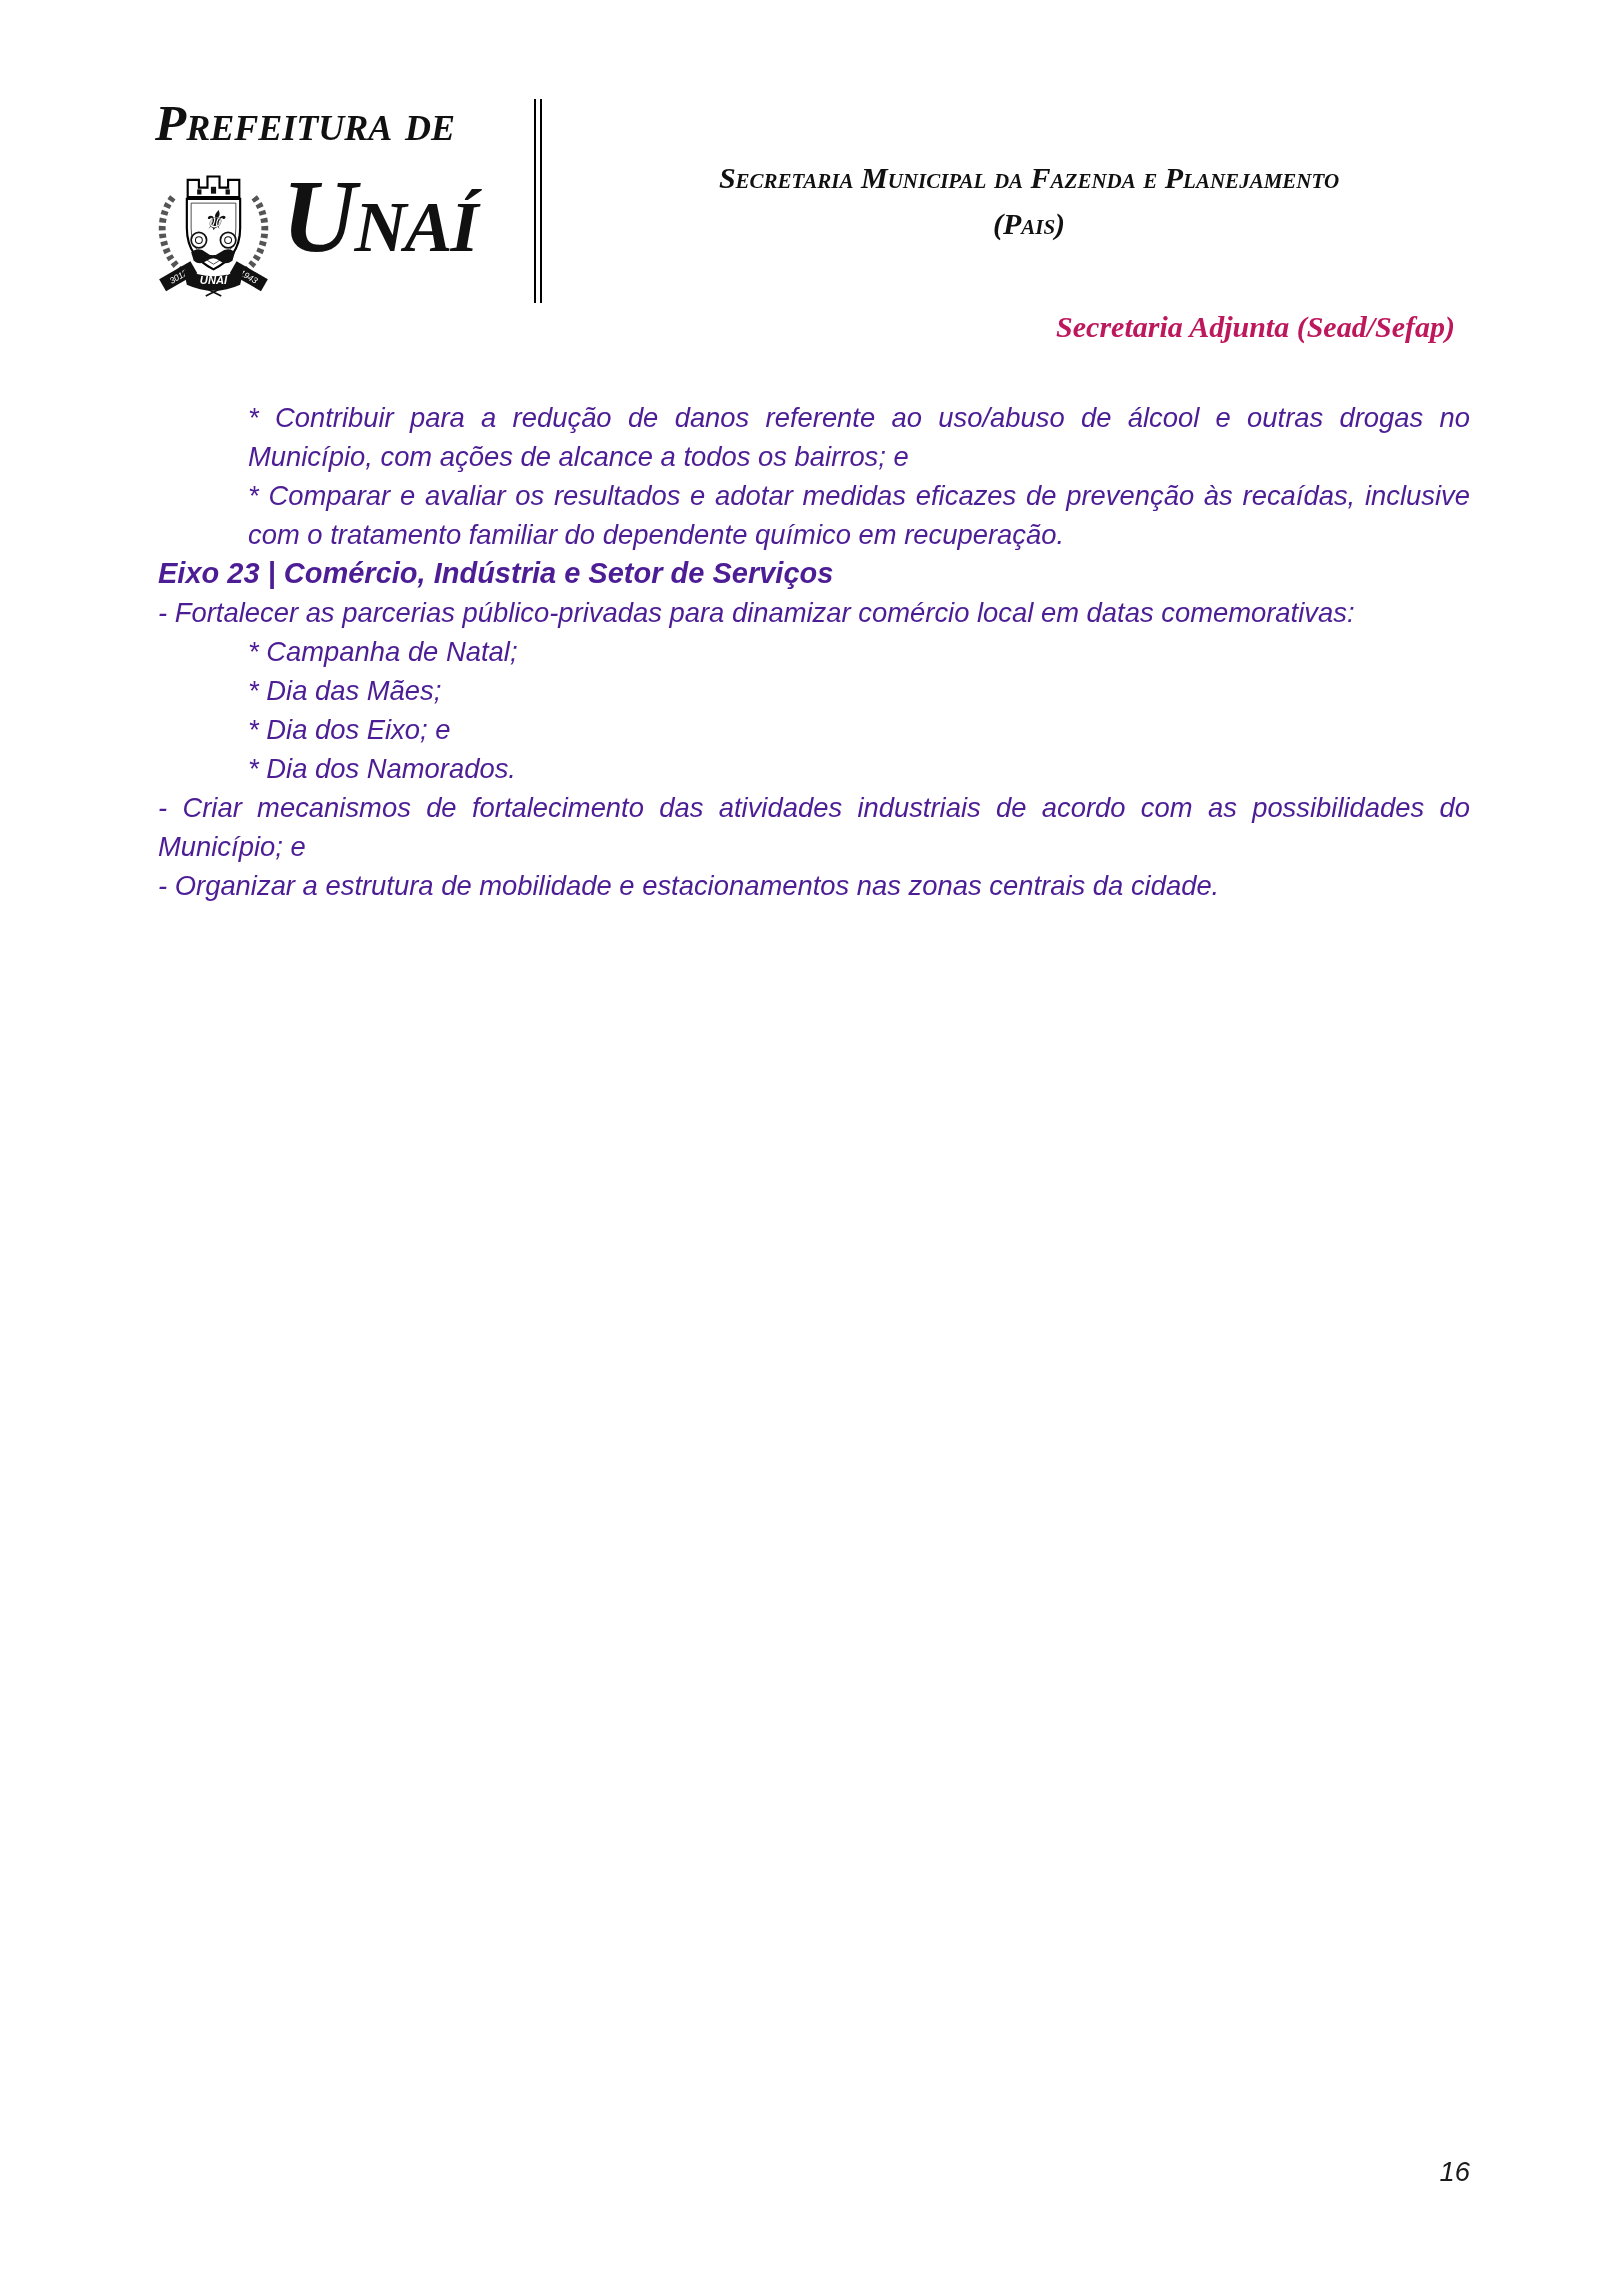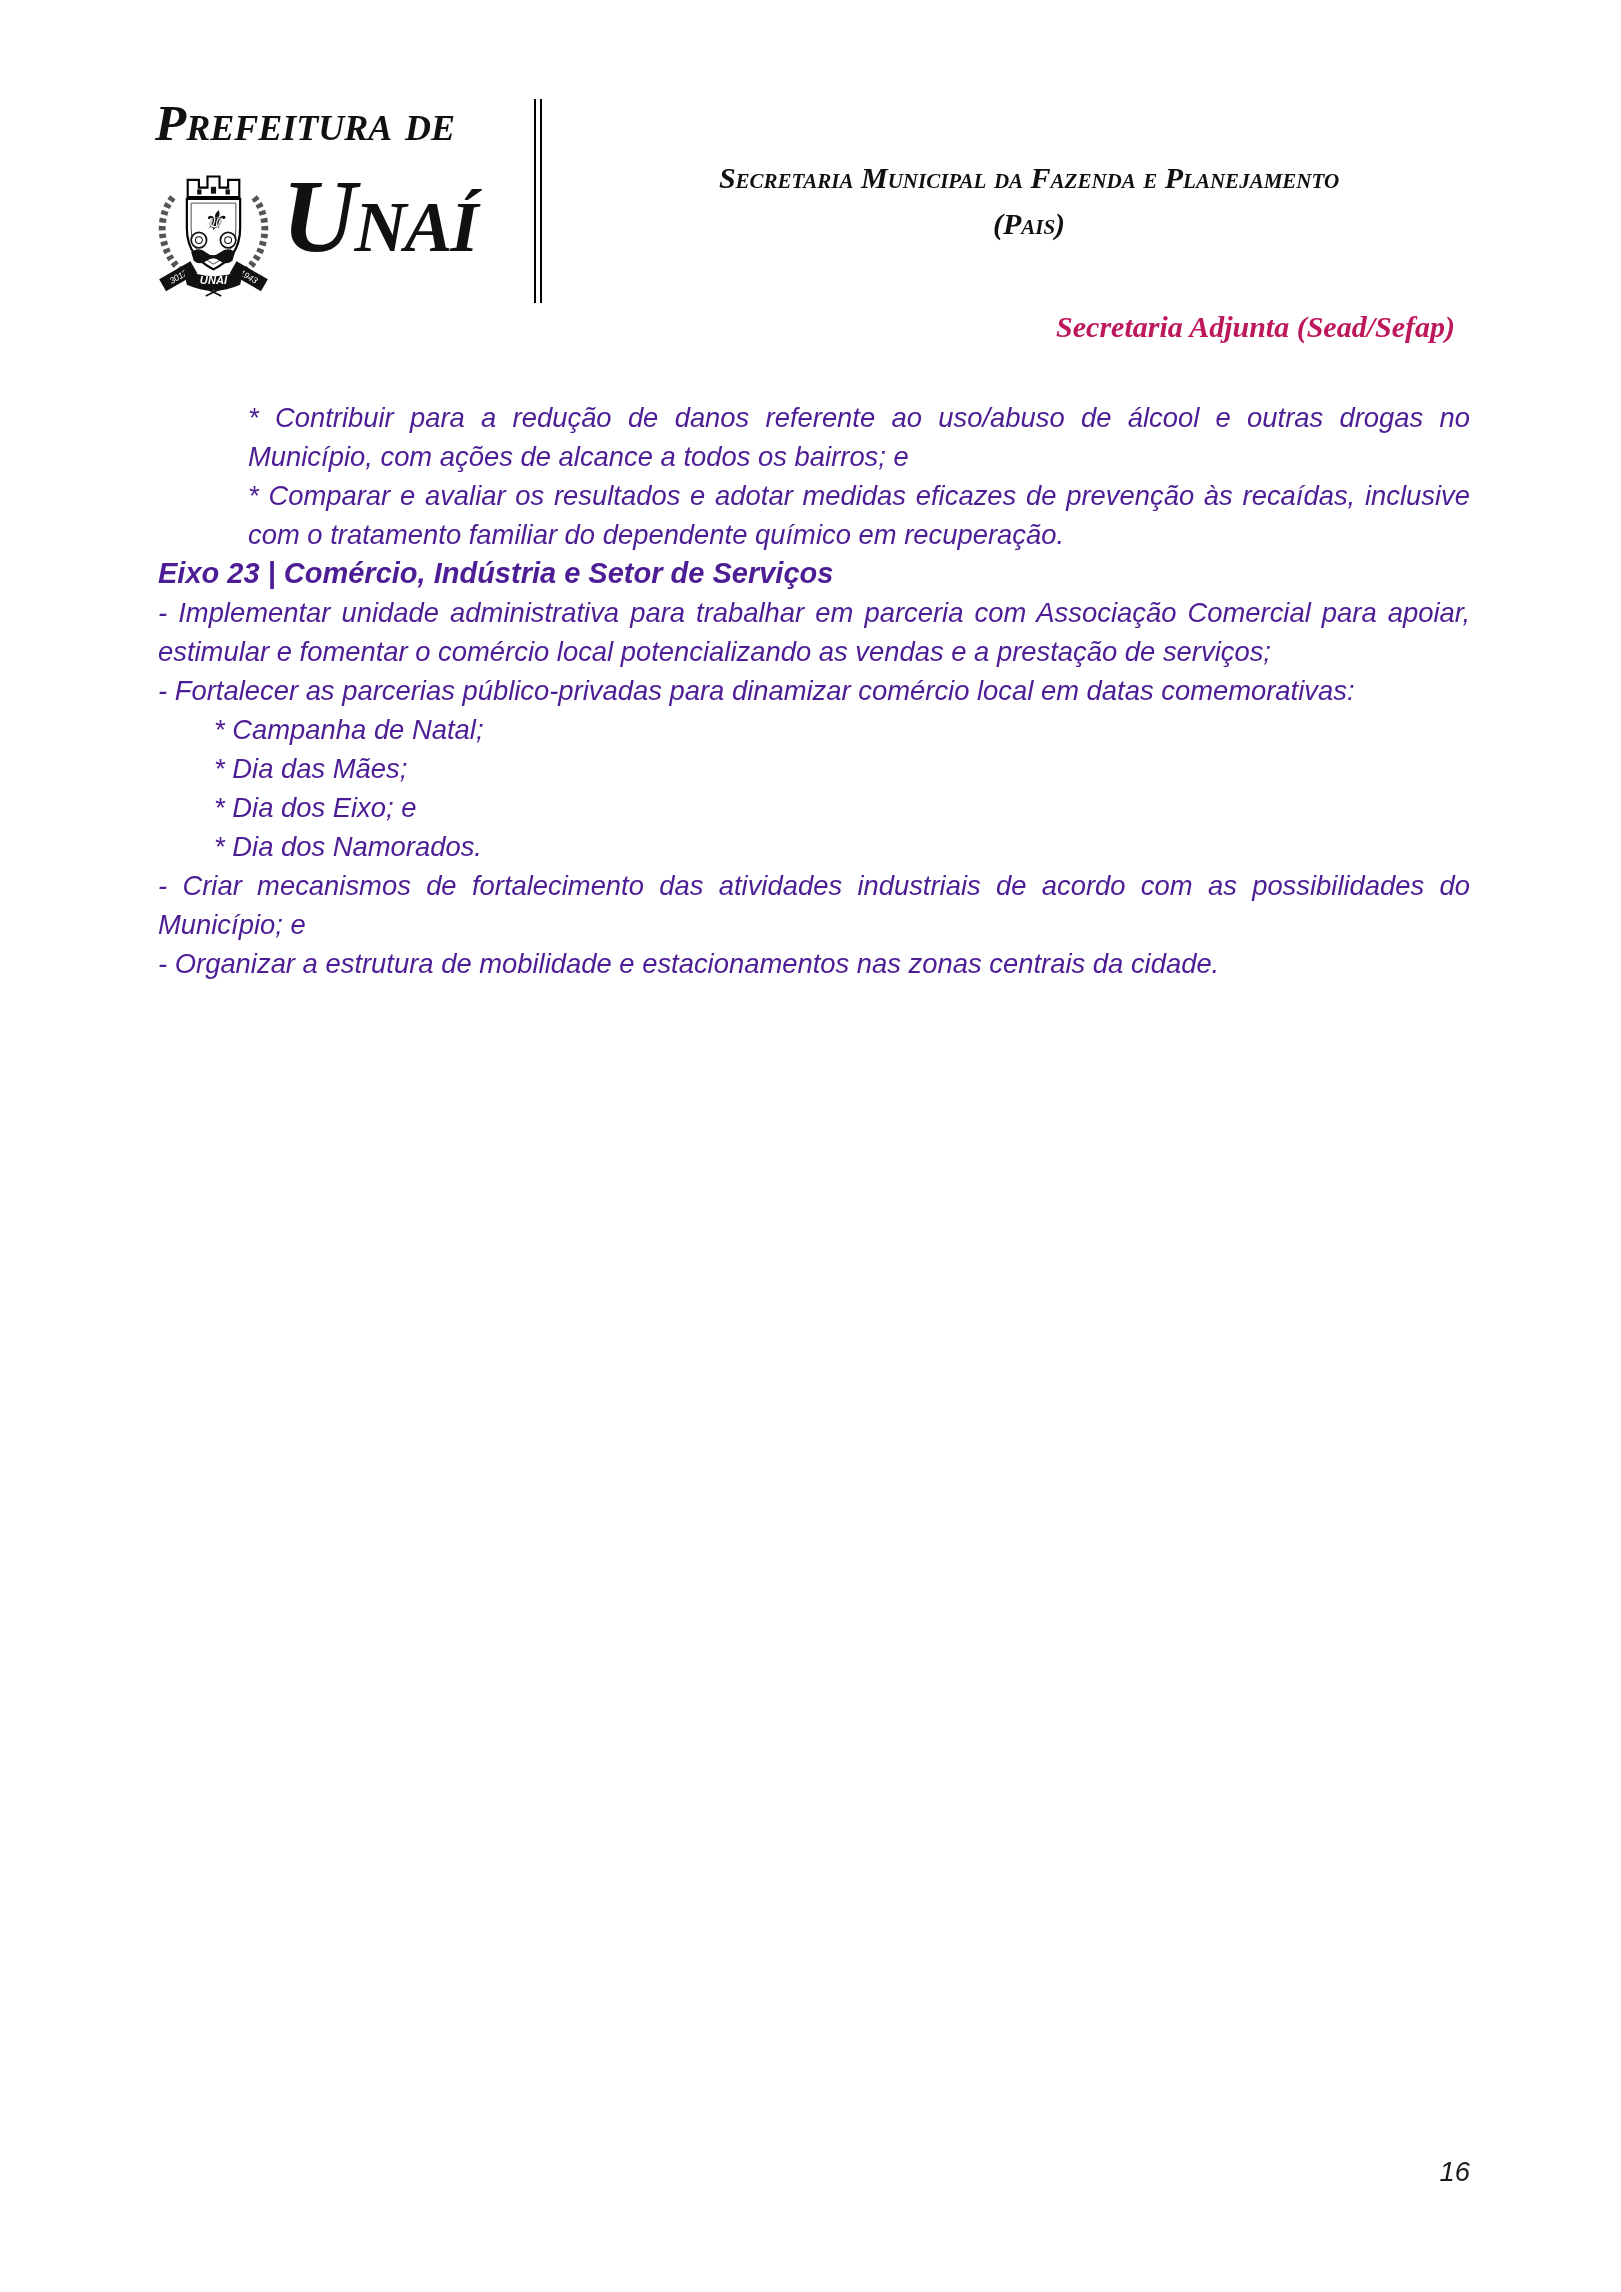--- a/index.html
+++ b/index.html
@@ -101,21 +101,21 @@
   .section-heading {
     margin-top: 74px;
     margin-bottom: 43px;
     font-weight: bold;
     font-size: 29px;
     line-height: 39px;
     text-align: left;
   }
   .bullet-list { margin: 0; padding: 0; list-style: none; }
   .bullet-list li {
-    margin-left: 56px;
+    margin-left: 90px;
     text-align: left;
     line-height: 39px;
   }
 
   .page-number {
     position: absolute;
     left: 158px;
     top: 2156px;
     width: 1312px;
     text-align: right;
@@ -177,21 +177,20 @@
   </div>
 
   <div class="header-subtitle">Secretaria Adjunta (Sead/Sefap)</div>
 
   <div class="body-text">
     <p class="indent">* Contribuir para a redução de danos referente ao uso/abuso de álcool e outras drogas no Município, com ações de alcance a todos os bairros; e</p>
     <p class="indent">* Comparar e avaliar os resultados e adotar medidas eficazes de prevenção às recaídas, inclusive com o tratamento familiar do dependente químico em recuperação.</p>
 
     <p class="section-heading">Eixo 23 | Comércio, Indústria e Setor de Serviços</p>
 
-    <p>- Implementar unidade administrativa para trabalhar em parceria com Associação Comercial para apoiar, estimular e fomentar o comércio local potencializando as vendas e a prestação de serviços;</p>
     <p>- Fortalecer as parcerias público-privadas para dinamizar comércio local em datas comemorativas:</p>
 
     <ul class="bullet-list">
       <li>* Campanha de Natal;</li>
       <li>* Dia das Mães;</li>
       <li>* Dia dos Eixo; e</li>
       <li>* Dia dos Namorados.</li>
     </ul>
 
     <p>- Criar mecanismos de fortalecimento das atividades industriais de acordo com as possibilidades do Município; e</p>

